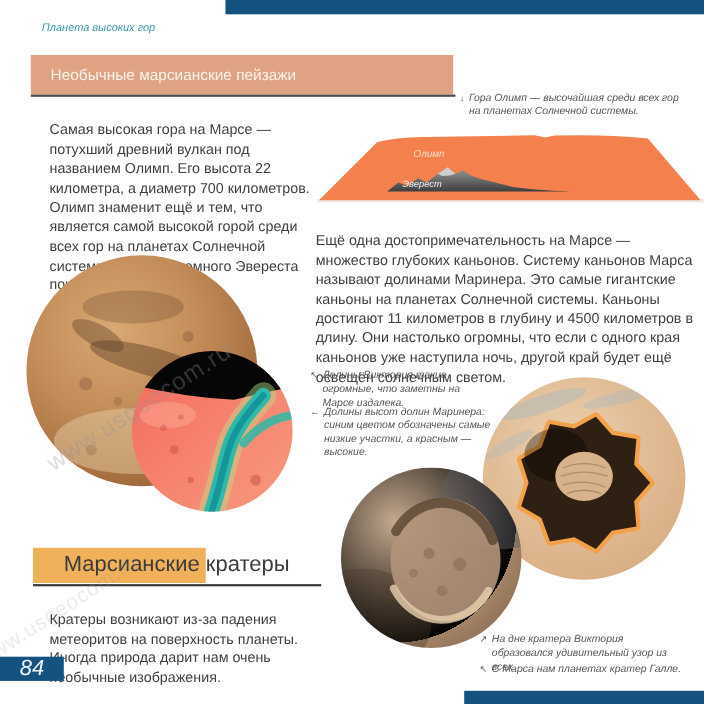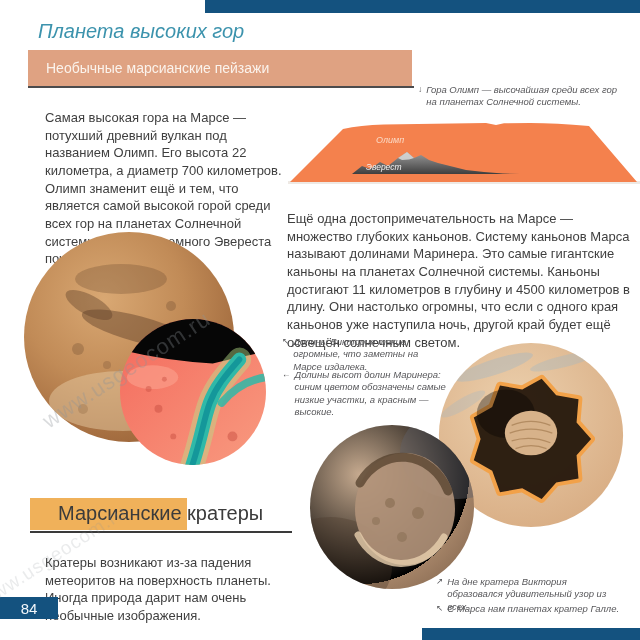--- a/index.html
+++ b/index.html
@@ -4,23 +4,23 @@
 <style>
   html,body{margin:0;padding:0;background:#ffffff;}
   #page{position:relative;width:640px;height:640px;background:#ffffff;overflow:hidden;
         font-family:"Liberation Sans", sans-serif;color:#3f3f3f;}
   .abs{position:absolute;}
 
   
   #top-bar{left:205px;top:0;width:435px;height:13px;background:#14527f;}
   #bottom-bar{left:422px;top:628px;width:218px;height:12px;background:#14527f;}
   #page-num{left:0;top:597px;width:58px;height:22px;background:#14527f;color:#f2f6fa;
-            font-size:15px;display:flex;align-items:center;justify-content:center;}
-
-  #running-head{left:38px;top:20px;font-size:20px;font-style:italic;color:#3c93ad;}
+            font-size:20px;display:flex;align-items:center;justify-content:center;font-style:italic;}
+
+  #running-head{left:38px;top:20px;font-size:10px;font-style:italic;color:#3c93ad;}
 
   
   #banner1{left:28px;top:50px;width:384px;height:36px;background:#dfa282;}
   #banner1 span{display:block;line-height:36px;padding-left:18px;font-size:14px;color:#fbf3ec;}
   #rule1{left:28px;top:86px;width:386px;height:2px;background:#4b4b4d;}
 
   #banner2{left:30px;top:498px;width:157px;height:32px;background:#f0b15a;}
   #title2{left:58px;top:502px;font-size:20px;color:#3b3b3b;}
   #rule2{left:30px;top:531px;width:262px;height:2px;background:#3a3a3a;}
 

